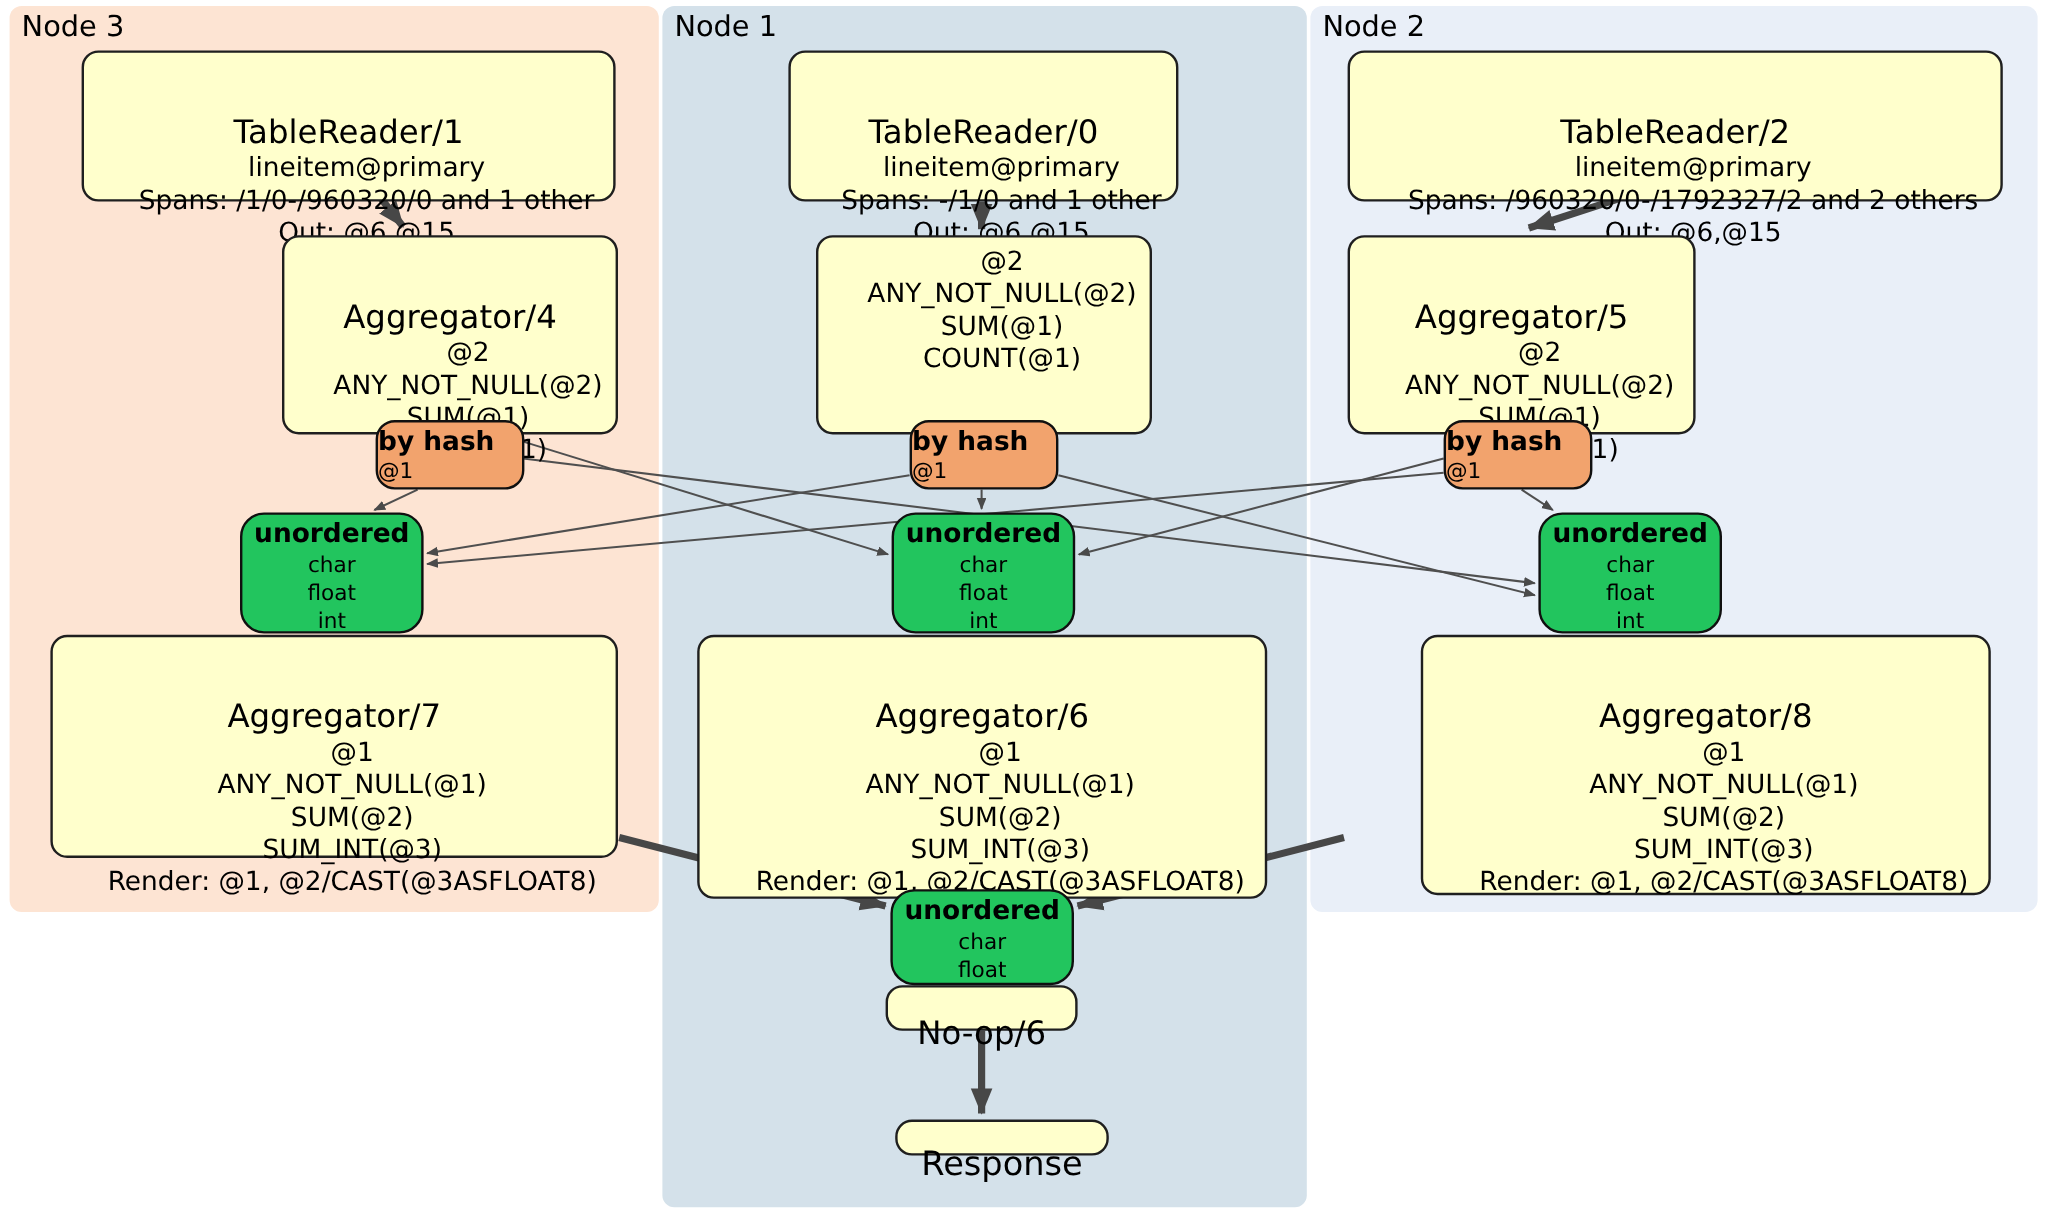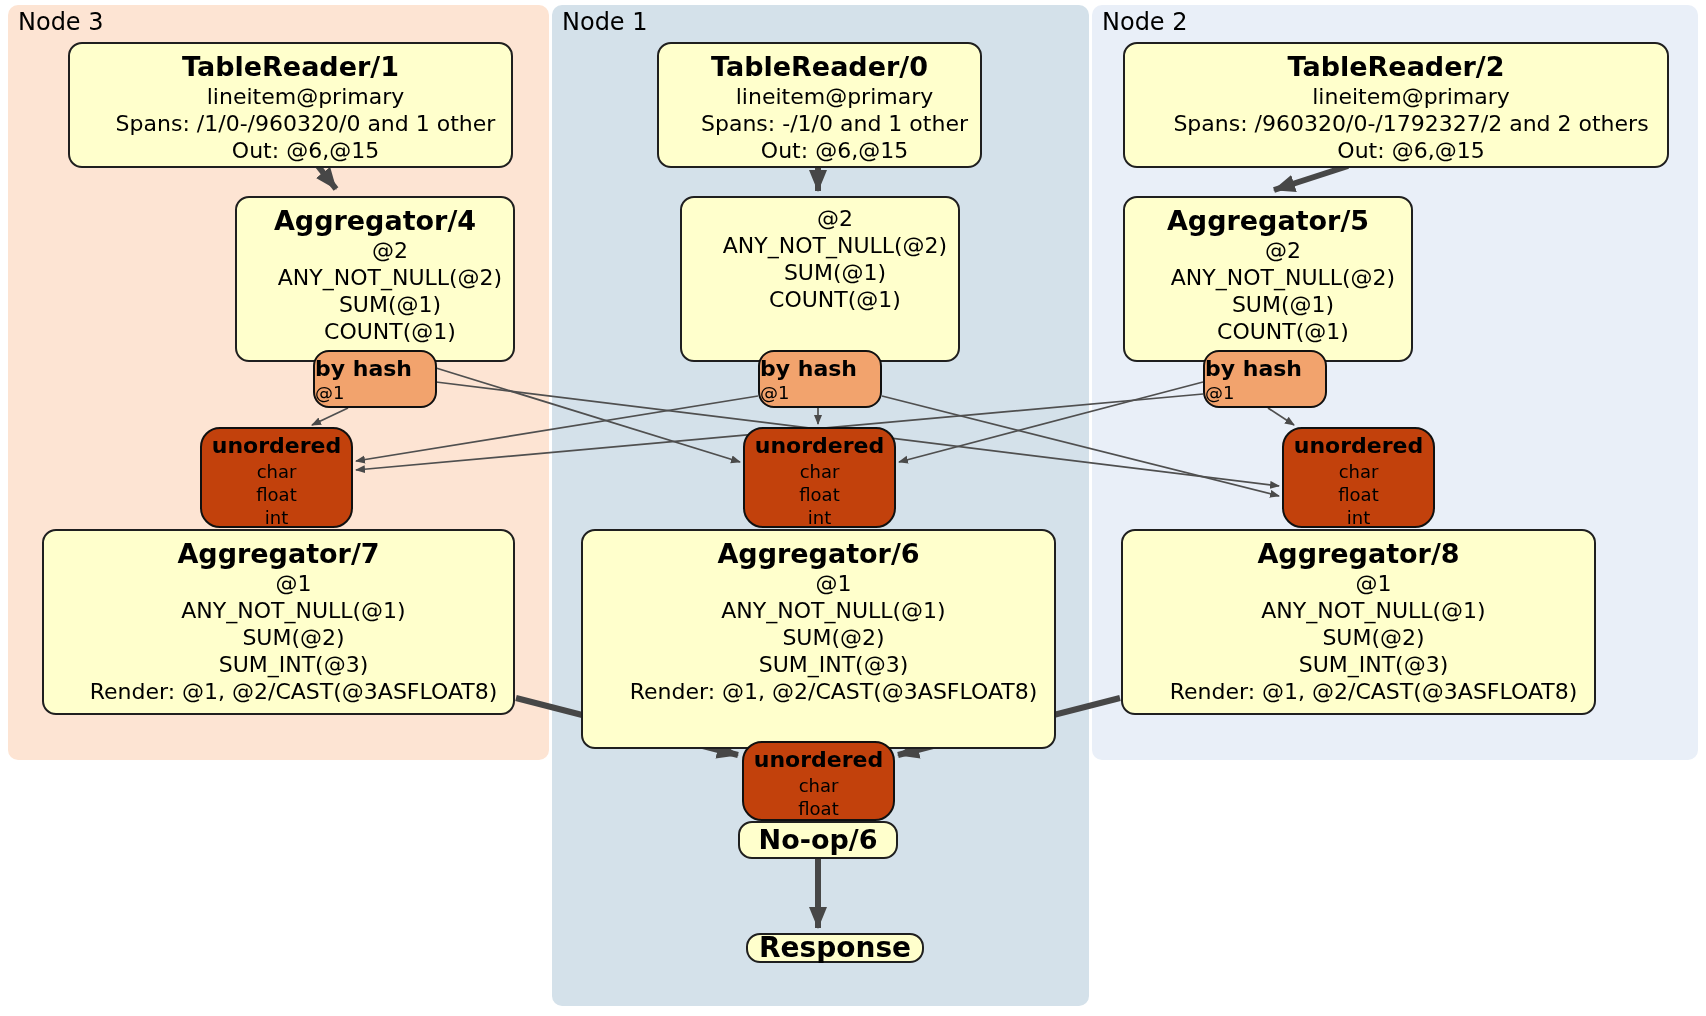--- a/index.html
+++ b/index.html
@@ -17,34 +17,34 @@
   .region-node2 { left:1092px; top:5px; width:606px; height:755px; background:#e9eff8; }
   .region-label { position:absolute; font-size:24px; line-height:24px; color:#000; z-index:2; }
 
   .edges { position:absolute; left:0; top:0; z-index:1; }
 
   .pbox {
     position:absolute; background:#ffffcc;
     border:2px solid #1f1f1f; border-radius:14px;
     text-align:center; z-index:2; box-sizing:border-box; padding-top:7px;
   }
-  .pbox .title { font-weight:bold; font-size:27px; line-height:32px; white-space:nowrap; }
+  .pbox .title { font-weight:normal; font-size:27px; line-height:32px; white-space:nowrap;margin-top:44px; }
   .pbox .line  { font-size:22px; line-height:27px; white-space:nowrap;padding-left:30px; }
   .compact { padding-top:0; display:flex; align-items:center; justify-content:center; }
 
   .router {
     position:absolute; background:#f2a36d;
     border:2px solid #101010; border-radius:16px;
     z-index:3; box-sizing:border-box; padding-top:4px;
   }
   .router .rlabel { font-weight:bold; font-size:22px; line-height:26px; }
   .router .rdetail { font-size:18px; line-height:21px; }
 
   .sync {
-    position:absolute; background:#c2410c;
+    position:absolute; background:#22c55e;
     border:2px solid #101010; border-radius:20px;
     text-align:center; z-index:3; box-sizing:border-box; padding-top:3px;
   }
   .sync .slabel { font-weight:bold; font-size:22px; line-height:28px; }
   .sync .stype  { font-size:18px; line-height:23px; }
 </style>
 </head>
 <body>
 
 <div id="canvas">
@@ -170,21 +170,21 @@
     <div class="line">Render: @1, @2/CAST(@3ASFLOAT8)</div>
   </div>
   <div class="pbox" style="left:581px; top:529px; width:475px; height:220px;">
     <div class="title">Aggregator/6</div>
     <div class="line">@1</div>
     <div class="line">ANY_NOT_NULL(@1)</div>
     <div class="line">SUM(@2)</div>
     <div class="line">SUM_INT(@3)</div>
     <div class="line">Render: @1, @2/CAST(@3ASFLOAT8)</div>
   </div>
-  <div class="pbox" style="left:1121px; top:529px; width:475px; height:186px;">
+  <div class="pbox" style="left:1184px; top:529px; width:475px; height:217px;">
     <div class="title">Aggregator/8</div>
     <div class="line">@1</div>
     <div class="line">ANY_NOT_NULL(@1)</div>
     <div class="line">SUM(@2)</div>
     <div class="line">SUM_INT(@3)</div>
     <div class="line">Render: @1, @2/CAST(@3ASFLOAT8)</div>
   </div>
 
   <div class="sync" style="left:742px; top:741px; width:153px; height:80px;">
     <div class="slabel">unordered</div>

